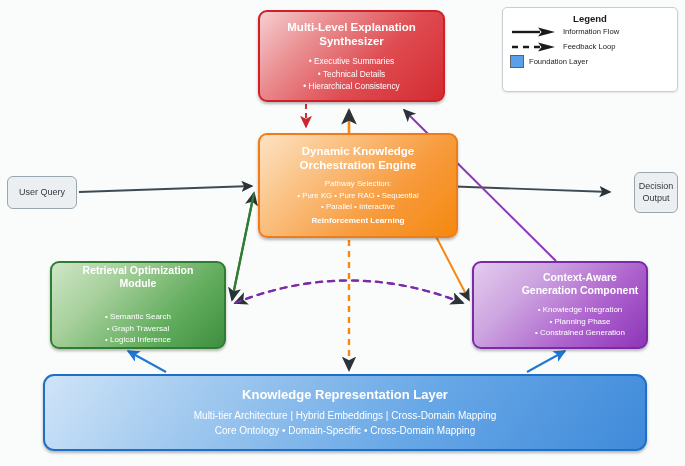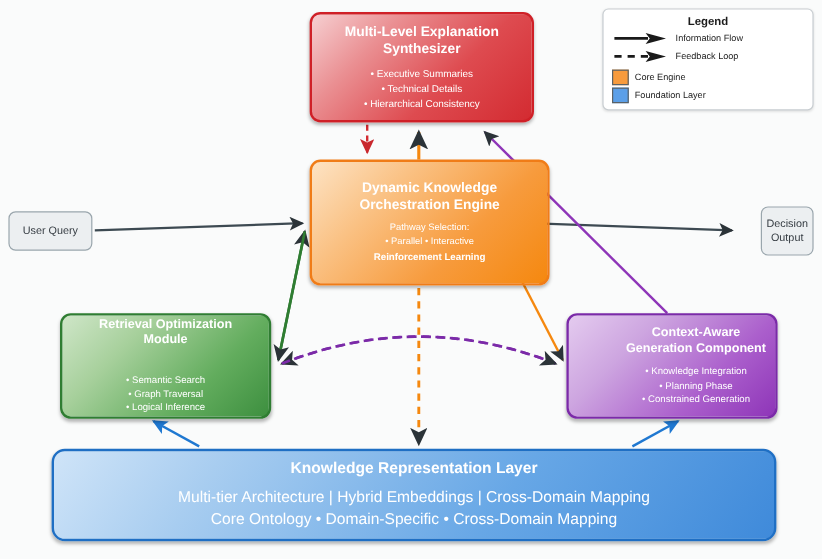--- a/index.html
+++ b/index.html
@@ -60,21 +60,21 @@
   .n-purple .sub{font-size:8px;}
 
   
   .n-blue{
     left:43px;top:374px;width:604px;height:77px;
     border:2px solid #1f6fc4;border-radius:11px;
     background:linear-gradient(125deg,#cfe4f8 0%,#a8cdf0 22%,#67a7e6 62%,#3f8ada 100%);
     box-shadow:0 2px 3px rgba(0,0,0,.28);
   }
   .n-blue .title{font-size:13px;margin-bottom:7px;}
-  .n-blue .sub{font-size:13px;}
+  .n-blue .sub{font-size:10px;}
 
   
   .io{
     position:absolute;box-sizing:border-box;
     border:1px solid #9aa6ad;border-radius:6px;
     background:#eceff1;color:#333a40;
     display:flex;align-items:center;justify-content:center;text-align:center;
     font-size:9px;line-height:1.3;
   }
   .io-query{left:7px;top:176px;width:70px;height:33px;}
@@ -174,20 +174,21 @@
     <div class="sub">• Technical Details</div>
     <div class="sub">• Hierarchical Consistency</div>
   </div>
 
   <div class="node n-orange">
     <div class="title">
       <span>Dynamic Knowledge</span><br>
       <span>Orchestration Engine</span>
     </div>
     <div class="sub">Pathway Selection:</div>
+    <div class="sub">• Pure KG • Pure RAG • Sequential</div>
     <div class="sub">• Parallel • Interactive</div>
     <div class="sub b">Reinforcement Learning</div>
   </div>
 
   <div class="node n-green">
     <div class="title">
       <span>Retrieval Optimization</span><br>
       <span>Module</span>
     </div>
     <div class="sub">• Semantic Search</div>
@@ -234,24 +235,20 @@
     </div>
 
     <div class="lg-row">
       <svg class="lg-arrow" viewBox="0 0 48 12">
         <line x1="2" y1="6" x2="30" y2="6" stroke="#1a1a1a" stroke-width="2.4" stroke-dasharray="6,5"></line>
         <path d="M28,1.4 L45,6 L28,10.6 L31.5,6 Z" fill="#1a1a1a"></path>
       </svg>
       <span class="lg-lbl">Feedback Loop</span>
     </div>
 
-    <div class="lg-row" style="margin-top:3px;">
-      <span class="lg-sw" style="background:#f79b3d;"></span>
-      <span class="lg-lbl">Core Engine</span>
-    </div>
 
     <div class="lg-row">
       <span class="lg-sw" style="background:#5b9fe8;"></span>
       <span class="lg-lbl">Foundation Layer</span>
     </div>
   </div>
 
 </div>
 
 </body></html>

